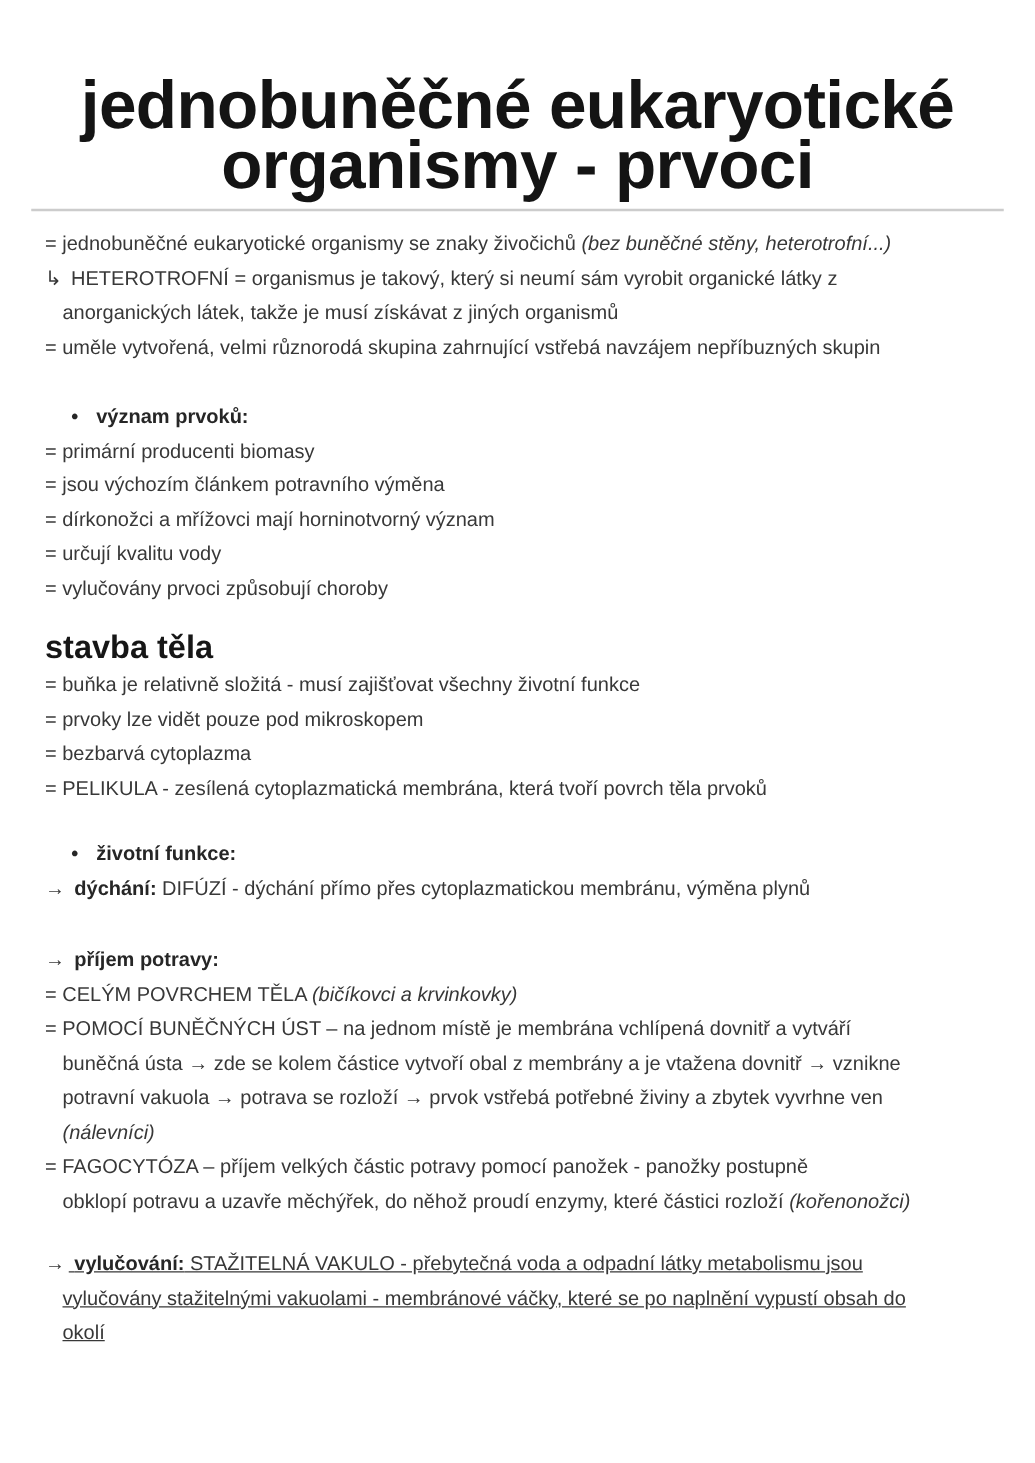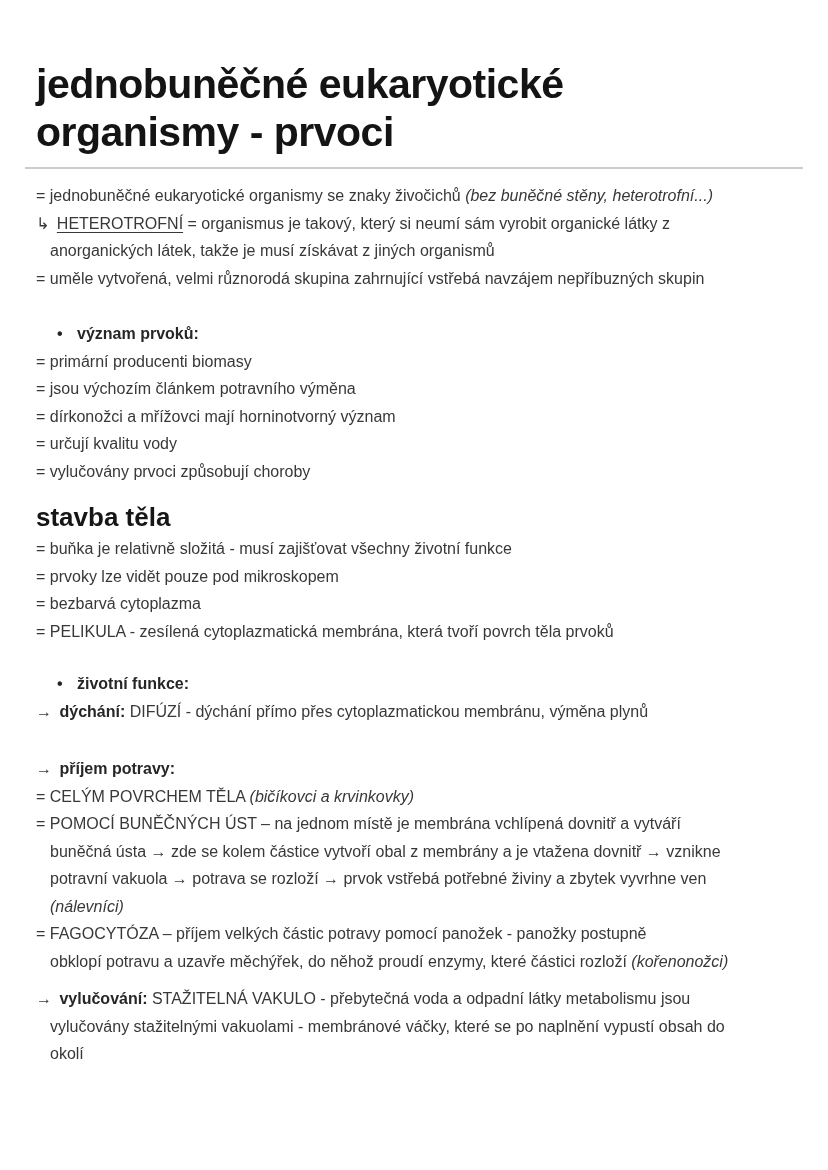--- a/index.html
+++ b/index.html
@@ -10,21 +10,22 @@
   .page {
     position: relative;
     width: 828px;
     height: 1170px;
     background: #ffffff;
     overflow: hidden;
     font-family: "Liberation Sans", "DejaVu Sans", sans-serif;
   }
   .title {
     margin: 60px 36px 0 36px;
-    font-size: 41px;
+    text-align: center;
+    font-size: 54px;
     line-height: 48px;
     font-weight: 700;
     letter-spacing: -0.5px;
     color: #141414;
   }
   .title-line { display: block; }
   .rule {
     height: 0;
     border-top: 2px solid #cccccc;
     margin: 11px 25px 0 25px;
@@ -32,21 +33,21 @@
   .content {
     margin: 13px 36px 0 36px;
     font-size: 16px;
     line-height: 27.5px;
     color: #383838;
   }
   .line { white-space: normal; }
   .indent { padding-left: 14px; }
   .it { font-style: italic; }
   .b { font-weight: 700; color: #262626; }
-  .u { text-decoration: underline; text-underline-offset: 3px; text-align: right; }
+  .u { text-underline-offset: 3px; text-align: right; }
   .arrow { display: inline-block; margin-right: 3px; }
   .bullet-head {
     padding-left: 21px;
     font-weight: 700;
     color: #262626;
   }
   .bullet {
     display: inline-block;
     width: 10px;
     margin-right: 10px;
@@ -56,21 +57,21 @@
   .sec-stavba   { margin-top: 14px; }
   .h2 {
     font-size: 26px;
     line-height: 36px;
     font-weight: 700;
     color: #161616;
     margin: 0;
   }
   .sec-funkce     { margin-top: 25px; }
   .sec-prijem     { margin-top: 30px; }
-  .sec-vylucovani { margin-top: 10px; }
+  .sec-vylucovani { margin-top: 23px; text-decoration: underline; }
 </style>
 </head>
 <body>
 
 <div class="page">
 
   <h1 class="title">
     <span class="title-line">jednobuněčné eukaryotické</span>
     <span class="title-line">organismy - prvoci</span>
   </h1>

